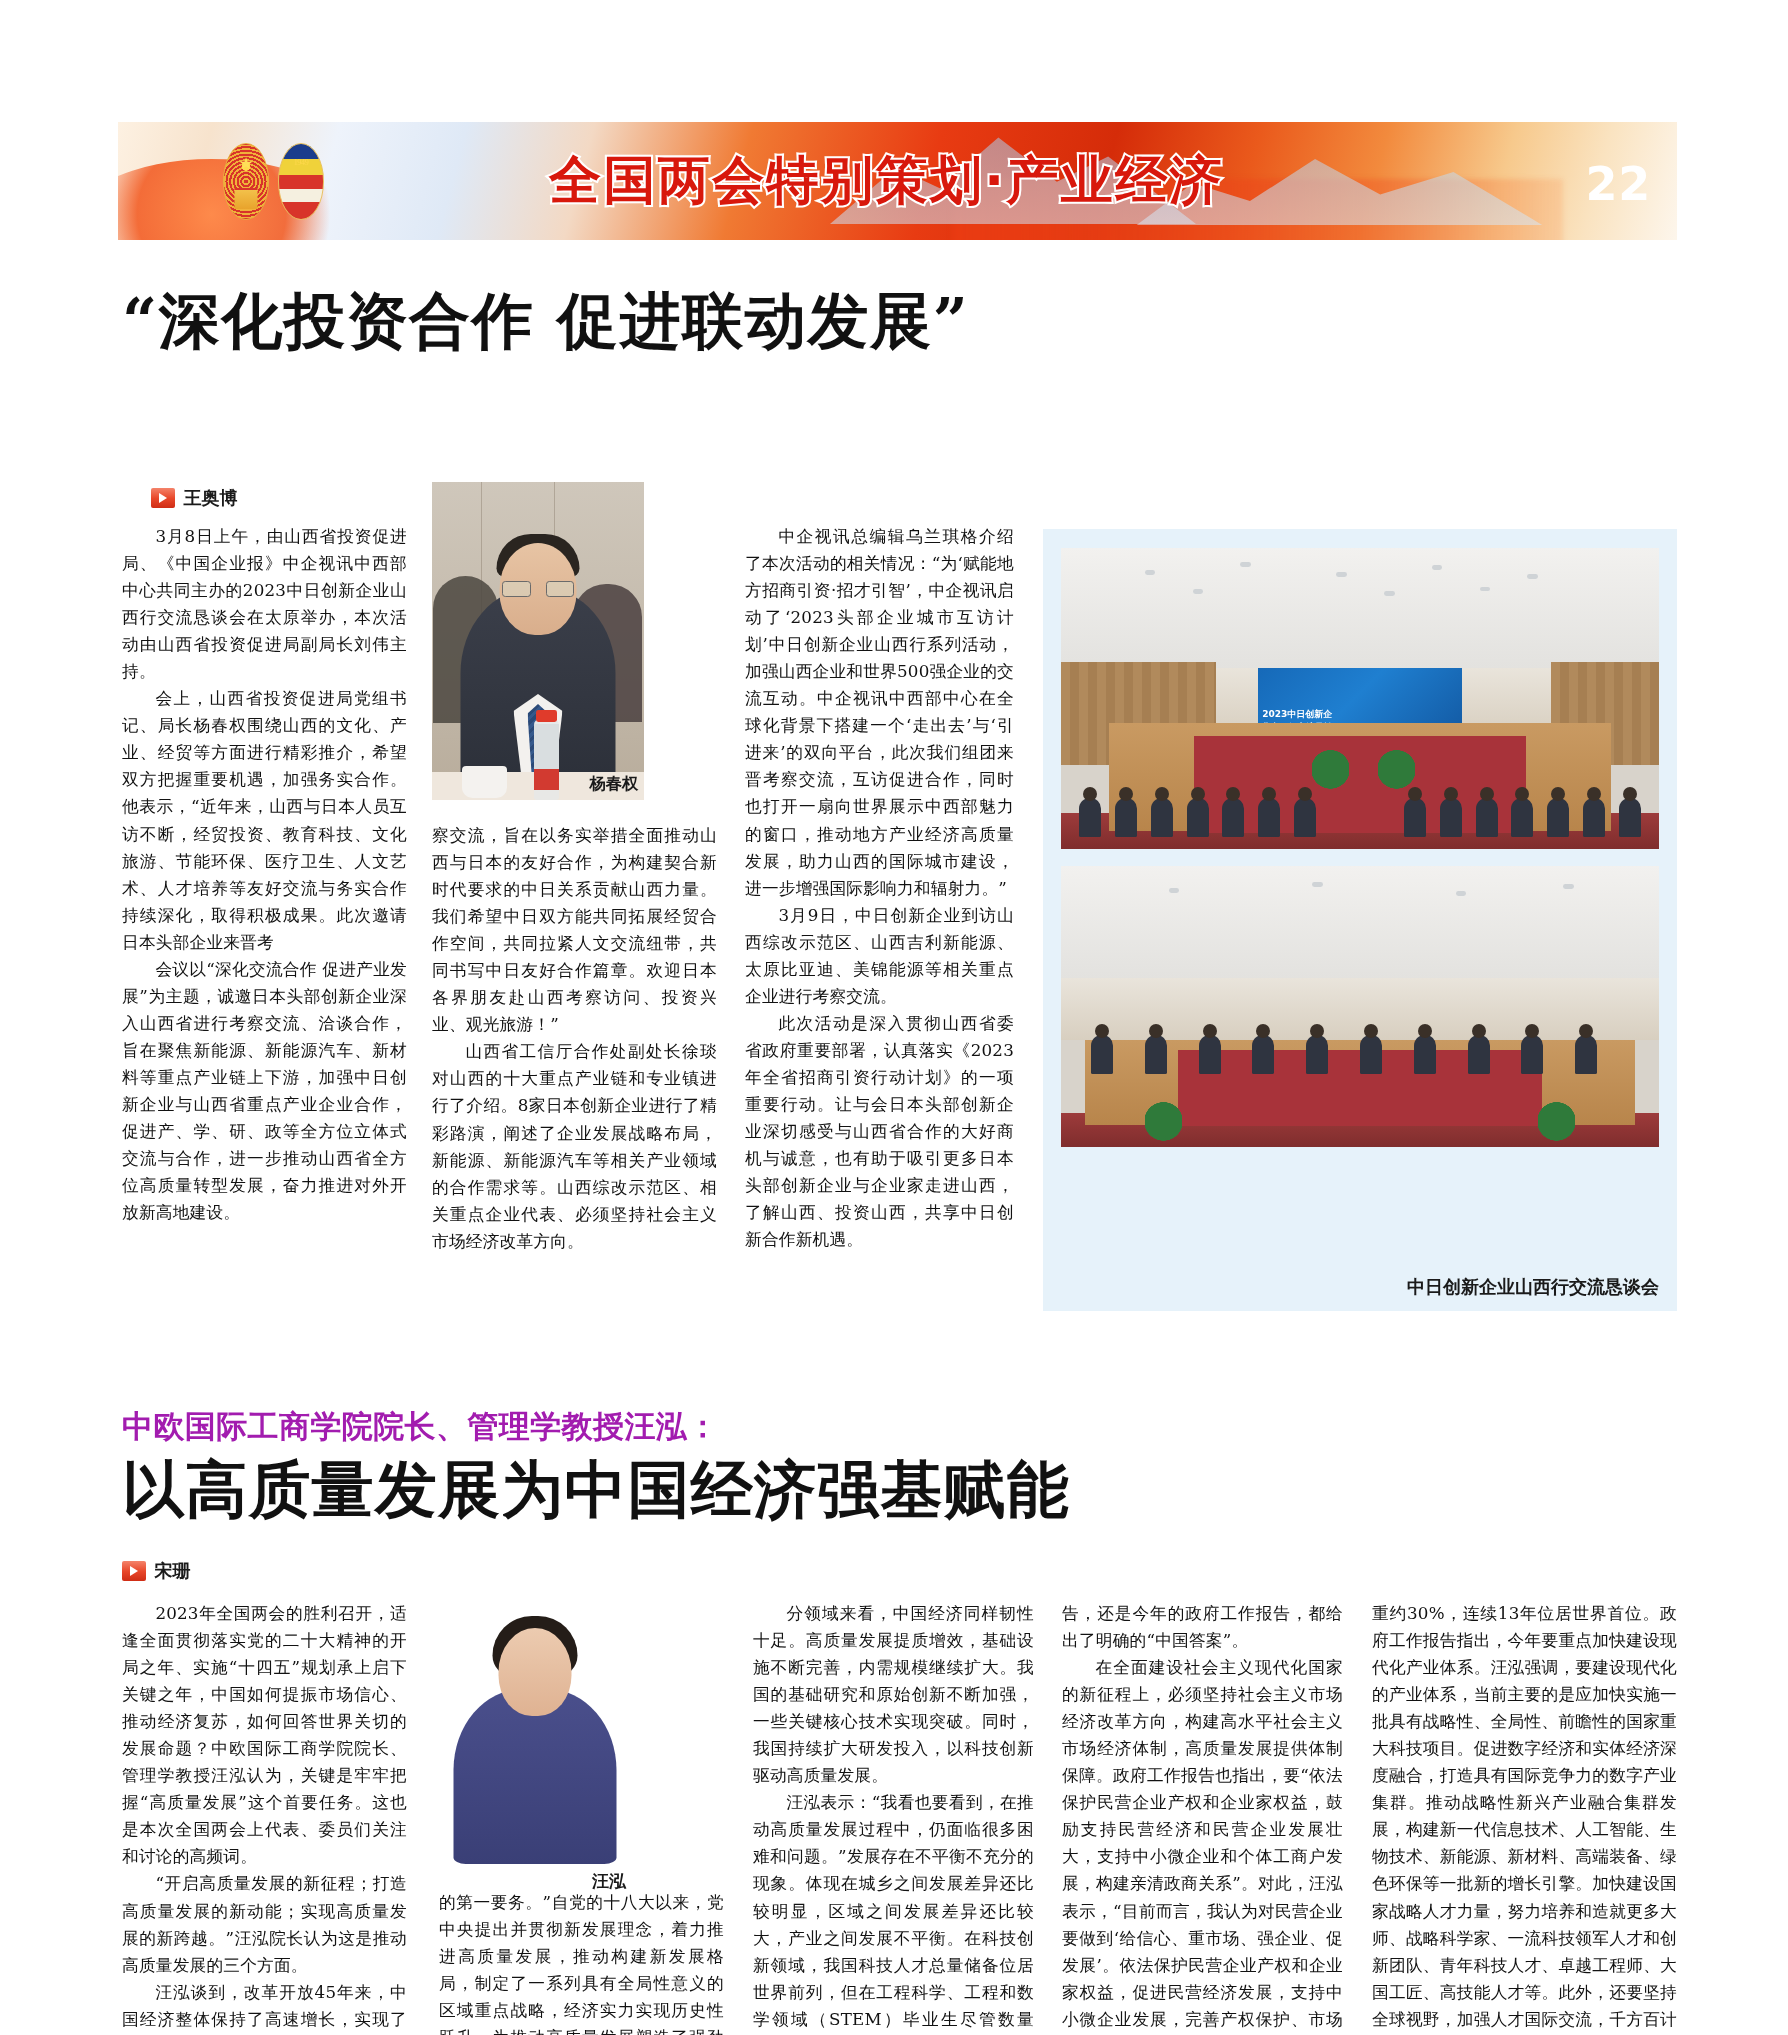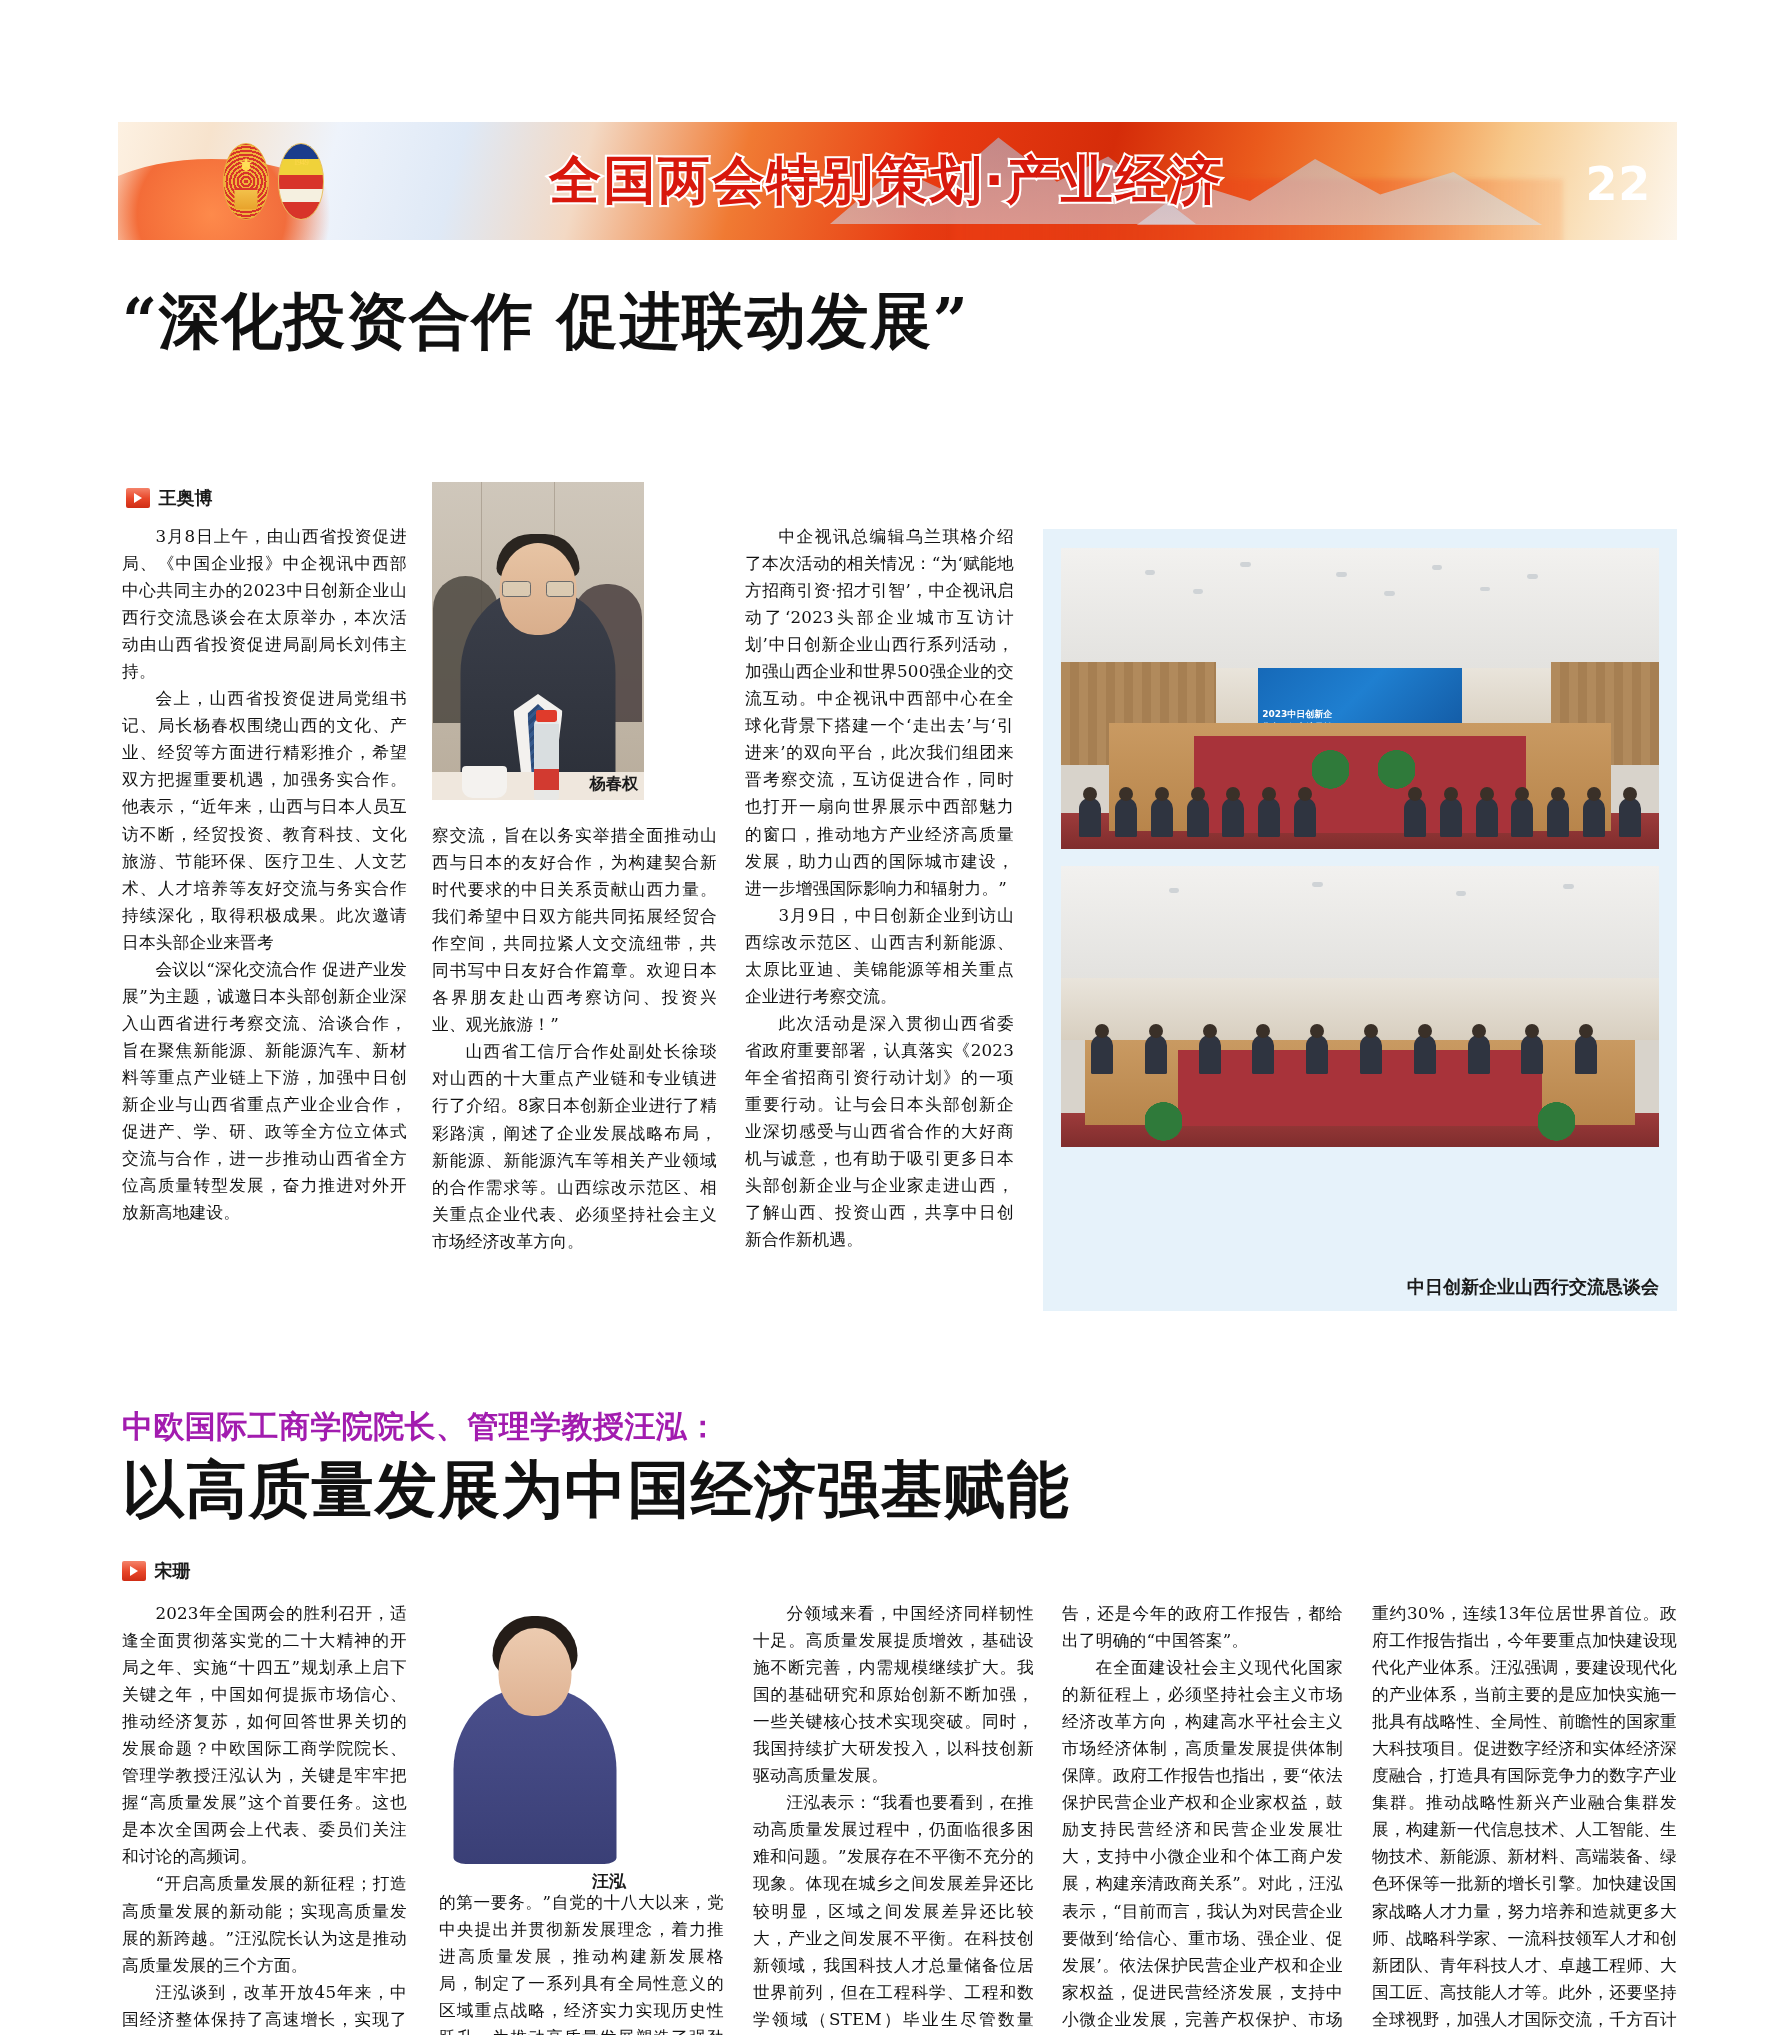--- a/index.html
+++ b/index.html
@@ -301,21 +301,21 @@
       <div class="yr">1949</div>
     </div>
     <div class="banner-title">全国两会特别策划·产业经济</div>
     <div class="banner-page">22</div>
   </div>
 
   <div class="a1-title">
     <span>“深化投资合作 促进联动发展”</span>
   </div>
 
-  <div class="byline" style="left:106px; top:486px;padding-left:20px;">
+  <div class="byline" style="left:131px; top:486px;padding-left:20px;">
     <span class="arrowbox">
         <span class="tri"></span>
       </span>
     <span>王奥博</span>
   </div>
 
   <div class="col" style="left:122px; top:523px; width:285px; height:887px;">
     <p>3月8日上午，由山西省投资促进局、《中国企业报》中企视讯中西部中心共同主办的2023中日创新企业山西行交流恳谈会在太原举办，本次活动由山西省投资促进局副局长刘伟主持。</p>
     <p>会上，山西省投资促进局党组书记、局长杨春权围绕山西的文化、产业、经贸等方面进行精彩推介，希望双方把握重要机遇，加强务实合作。他表示，“近年来，山西与日本人员互访不断，经贸投资、教育科技、文化旅游、节能环保、医疗卫生、人文艺术、人才培养等友好交流与务实合作持续深化，取得积极成果。此次邀请日本头部企业来晋考</p>
     <p>会议以“深化交流合作 促进产业发展”为主题，诚邀日本头部创新企业深入山西省进行考察交流、洽谈合作，旨在聚焦新能源、新能源汽车、新材料等重点产业链上下游，加强中日创新企业与山西省重点产业企业合作，促进产、学、研、政等全方位立体式交流与合作，进一步推动山西省全方位高质量转型发展，奋力推进对外开放新高地建设。</p>

